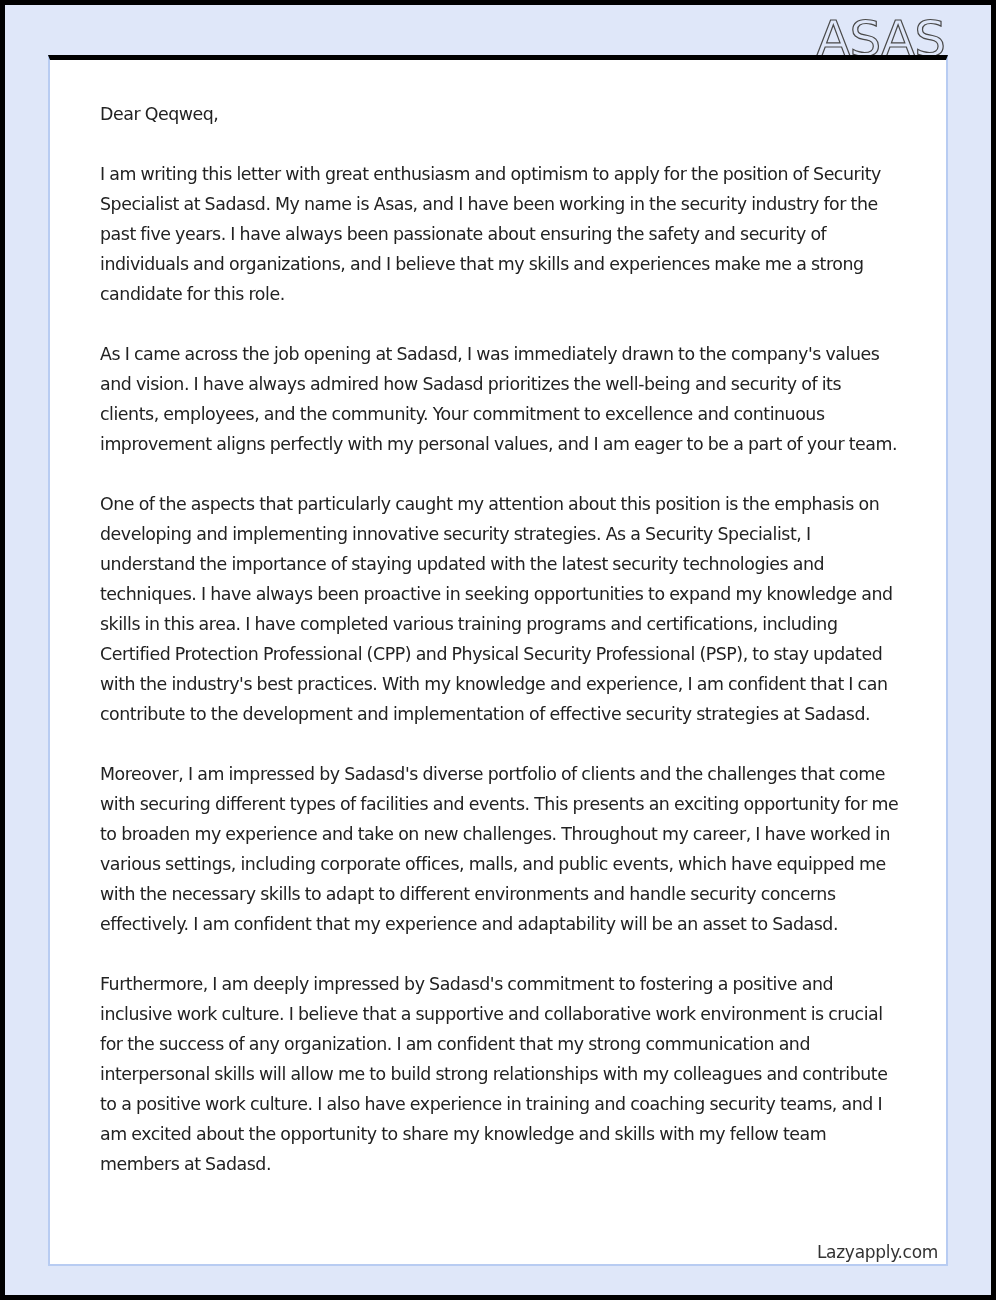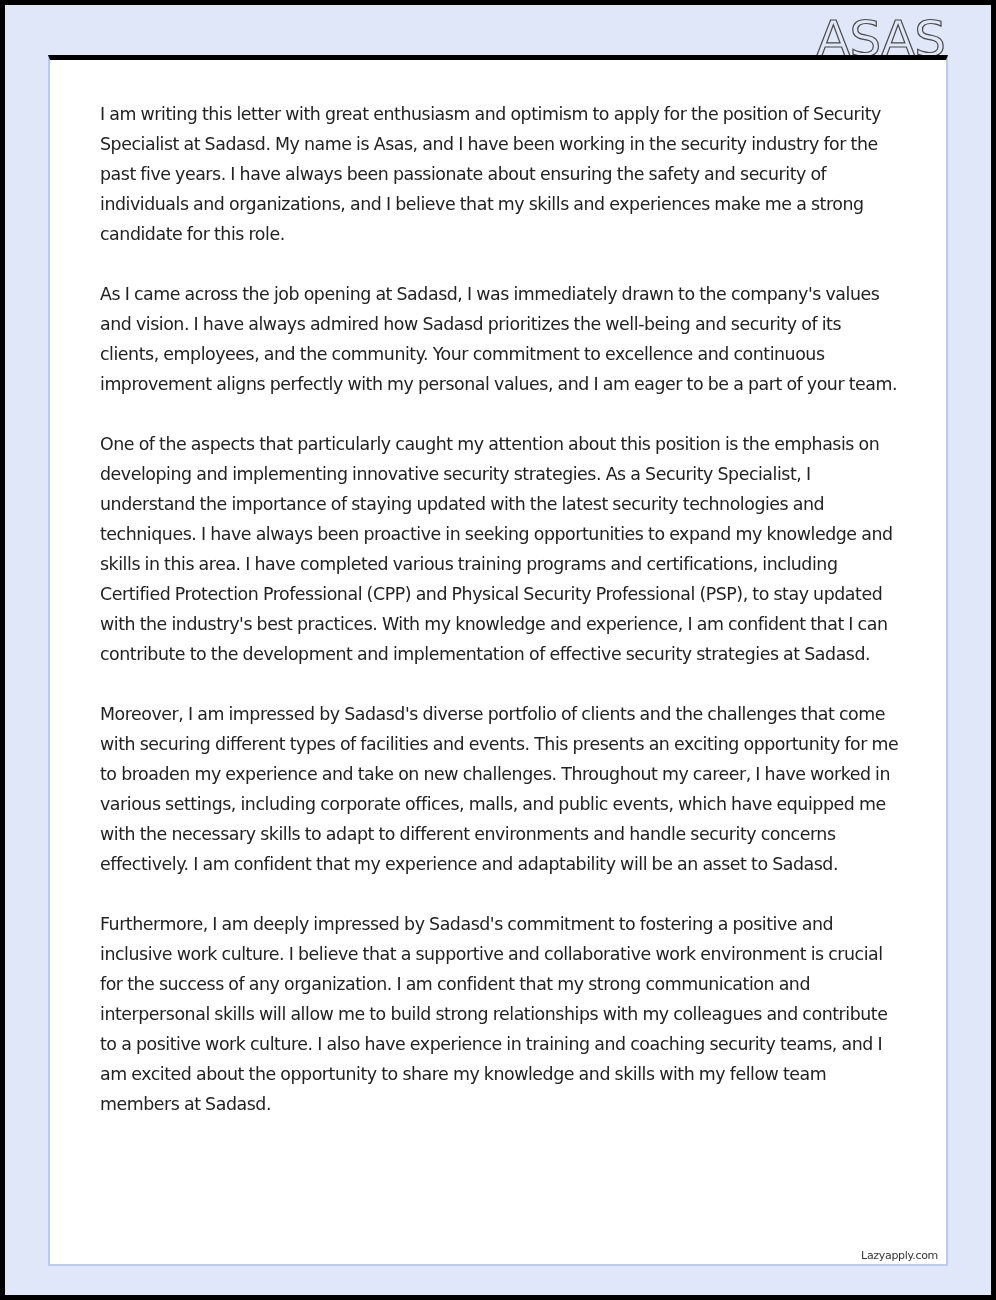--- a/index.html
+++ b/index.html
@@ -60,35 +60,36 @@
       word-spacing: -0.5px;
     }
     .letter p {
       margin: 0 0 30px 0;
     }
     .footer-mark {
       position: absolute;
       right: 8px;
       bottom: 2px;
       font-family: "DejaVu Sans", sans-serif;
-      font-size: 11px;
+      font-size: 17px;
       color: #333333;
       letter-spacing: -0.3px;
       background: #ffffff;
       padding-left: 4px;
     }
   </style>
 </head>
 <body>
 
 <div class="frame">
   <div class="brand-name">ASAS</div>
 
   <div class="page">
     <div class="letter">
+      <p>Dear Qeqweq,</p>
       <p>I am writing this letter with great enthusiasm and optimism to apply for the position of Security Specialist at Sadasd. My name is Asas, and I have been working in the security industry for the past five years. I have always been passionate about ensuring the safety and security of individuals and organizations, and I believe that my skills and experiences make me a strong candidate for this role.</p>
       <p>As I came across the job opening at Sadasd, I was immediately drawn to the company's values and vision. I have always admired how Sadasd prioritizes the well-being and security of its clients, employees, and the community. Your commitment to excellence and continuous improvement aligns perfectly with my personal values, and I am eager to be a part of your team.</p>
       <p>One of the aspects that particularly caught my attention about this position is the emphasis on developing and implementing innovative security strategies. As a Security Specialist, I understand the importance of staying updated with the latest security technologies and techniques. I have always been proactive in seeking opportunities to expand my knowledge and skills in this area. I have completed various training programs and certifications, including Certified Protection Professional (CPP) and Physical Security Professional (PSP), to stay updated with the industry's best practices. With my knowledge and experience, I am confident that I can contribute to the development and implementation of effective security strategies at Sadasd.</p>
       <p>Moreover, I am impressed by Sadasd's diverse portfolio of clients and the challenges that come with securing different types of facilities and events. This presents an exciting opportunity for me to broaden my experience and take on new challenges. Throughout my career, I have worked in various settings, including corporate offices, malls, and public events, which have equipped me with the necessary skills to adapt to different environments and handle security concerns effectively. I am confident that my experience and adaptability will be an asset to Sadasd.</p>
       <p>Furthermore, I am deeply impressed by Sadasd's commitment to fostering a positive and inclusive work culture. I believe that a supportive and collaborative work environment is crucial for the success of any organization. I am confident that my strong communication and interpersonal skills will allow me to build strong relationships with my colleagues and contribute to a positive work culture. I also have experience in training and coaching security teams, and I am excited about the opportunity to share my knowledge and skills with my fellow team members at Sadasd.</p>
     </div>
     <div class="footer-mark">Lazyapply.com</div>
   </div>
 </div>
 

